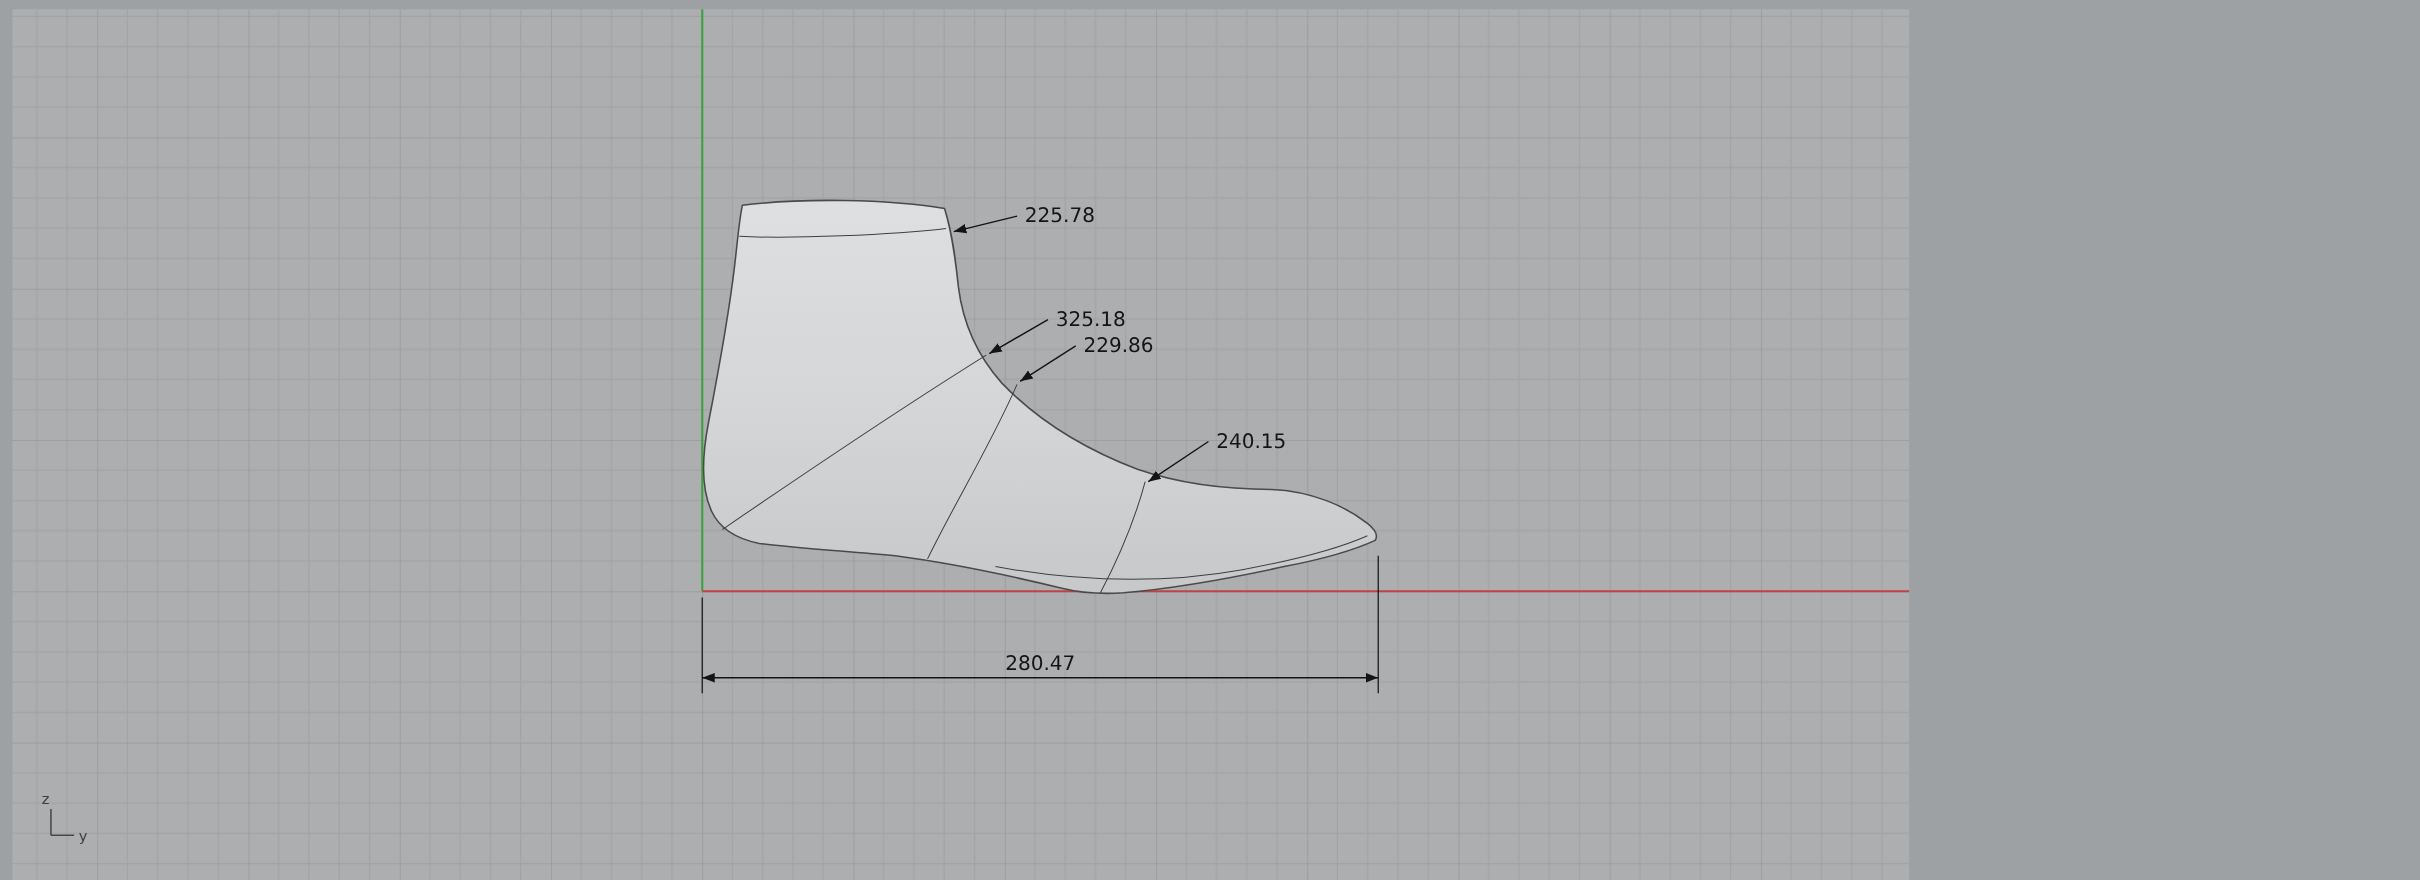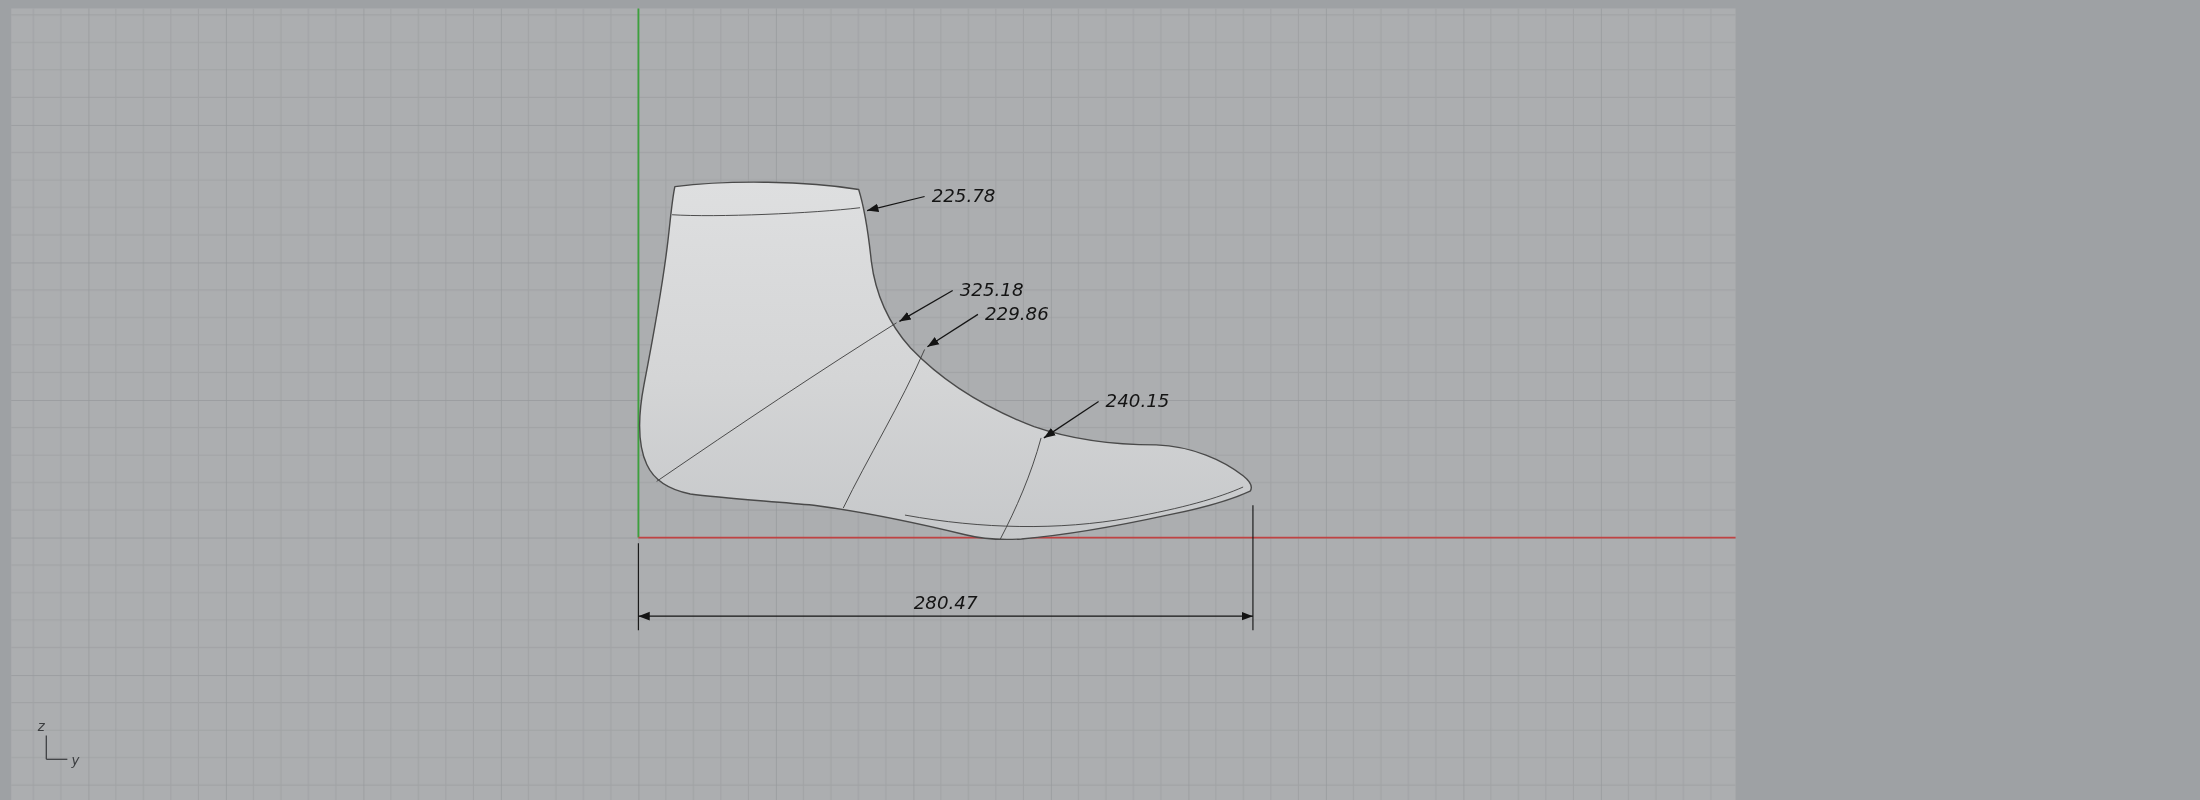--- a/index.html
+++ b/index.html
@@ -8,21 +8,20 @@
     width: 2200px;
     height: 800px;
     overflow: hidden;
     background: #9ea1a4;
     font-family: "DejaVu Sans", "Liberation Sans", sans-serif;
   }
   .viewport {
     position: relative;
     width: 2132px;
     height: 800px;
-    font-style: italic;
   }
   svg { display: block; }
   .anno-text {
     font-family: "DejaVu Sans", "Liberation Sans", sans-serif;
     font-size: 13px;
     fill: #141414;
   }
   .axis-letter {
     font-family: "DejaVu Sans", "Liberation Sans", sans-serif;
     font-size: 9.5px;

